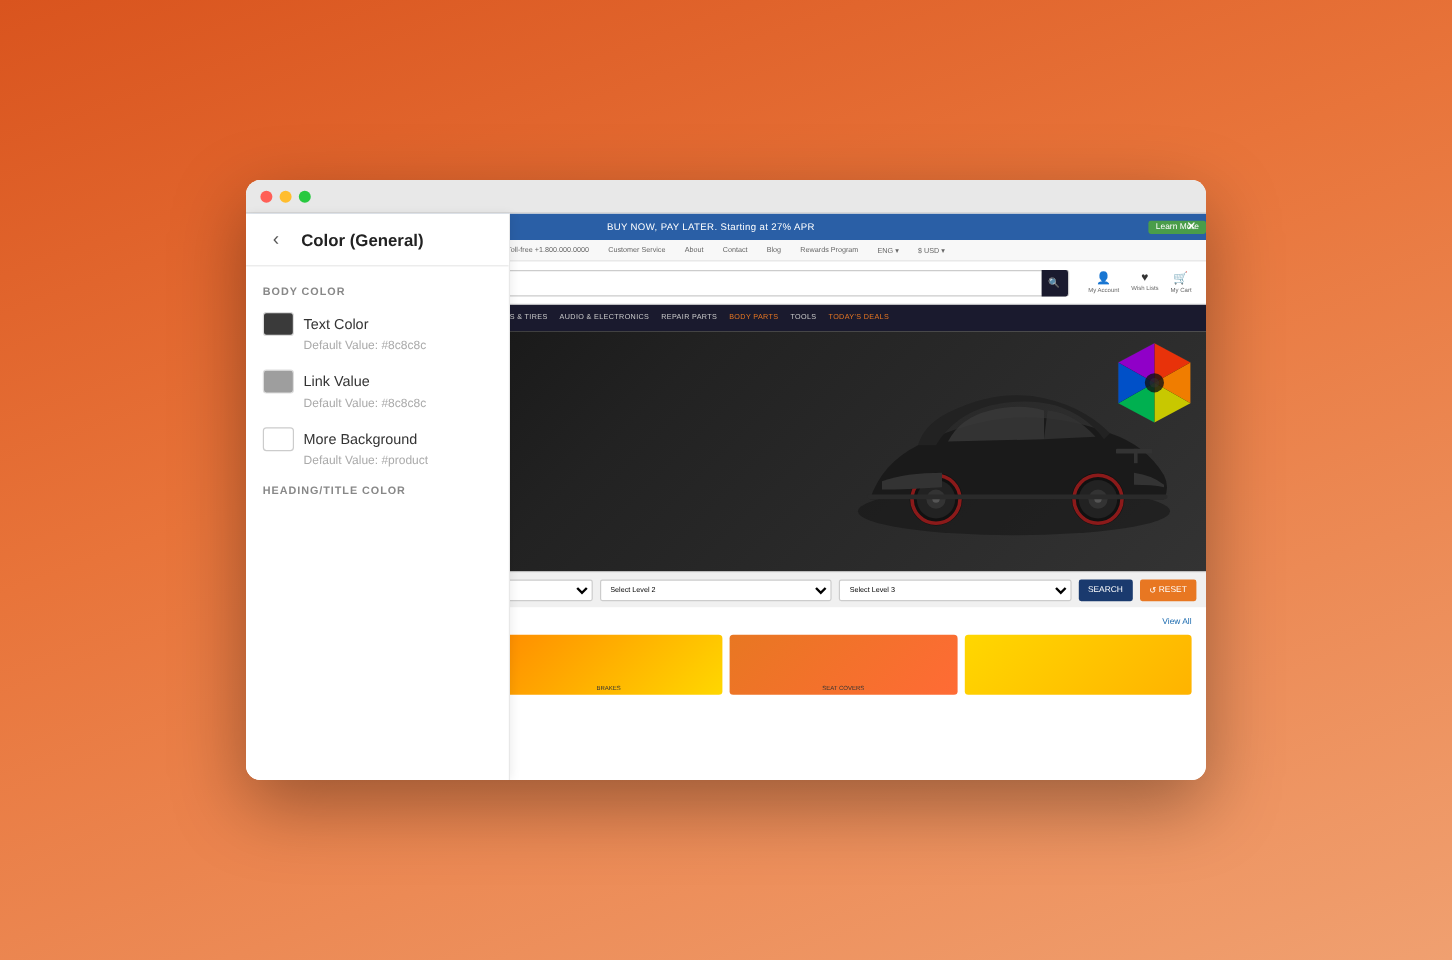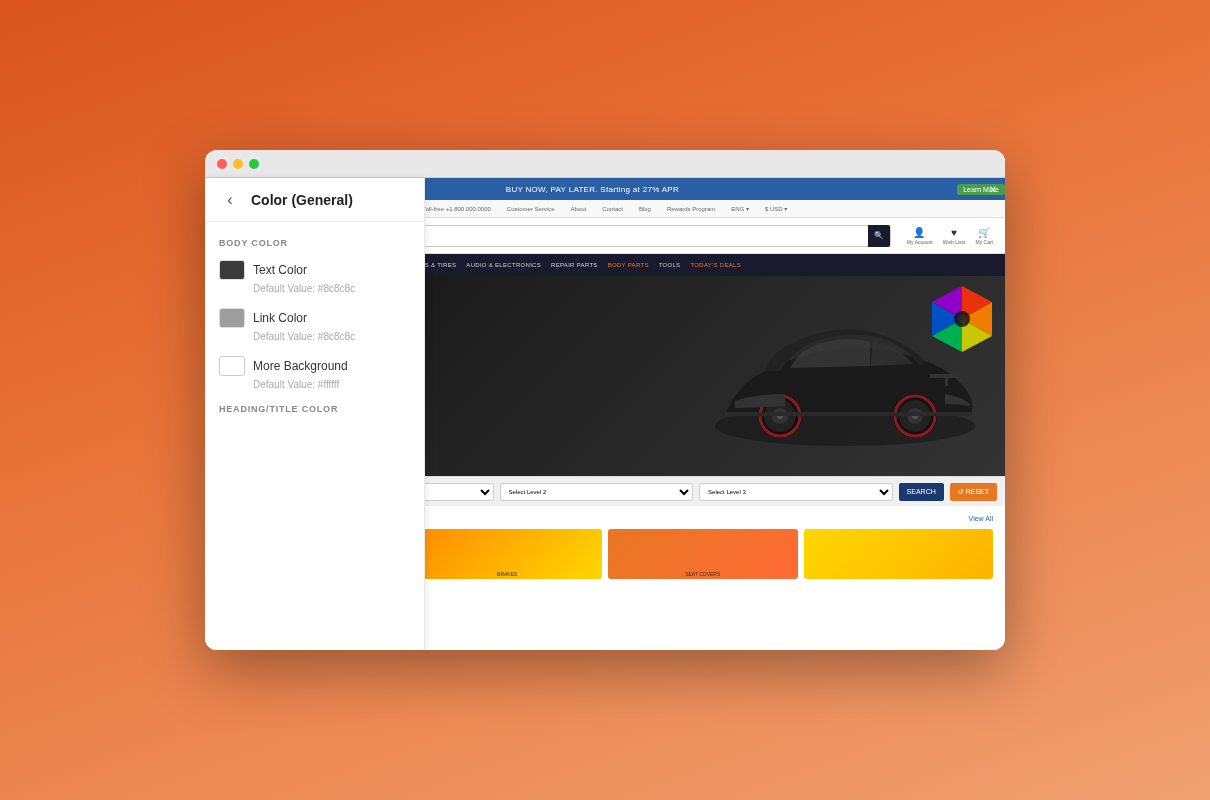--- a/index.html
+++ b/index.html
@@ -656,37 +656,37 @@
           </div>
           <div class="default-value">
             <span>Default Value:</span>
             <span>#8c8c8c</span>
           </div>
         </div>
 
         <div class="color-item">
           <div class="color-item-row">
             <div class="color-swatch" style="background:#9e9e9e;"></div>
-            <span class="color-name">Link Color</span>
+            <span class="color-name">Link Value</span>
           </div>
           <div class="default-value">
             <span>Default Value:</span>
             <span>#8c8c8c</span>
           </div>
         </div>
 
 
         <div class="color-item">
           <div class="color-item-row">
             <div class="color-swatch" style="background:#ffffff; border: 1px solid #ccc;"></div>
             <span class="color-name">More Background</span>
           </div>
           <div class="default-value">
             <span>Default Value:</span>
-            <span>#ffffff</span>
+            <span>#product</span>
           </div>
         </div>
 
         <div class="section-label section-divider">HEADING/TITLE COLOR</div>
 
 
       </div>
     </div>
 
   </div>

